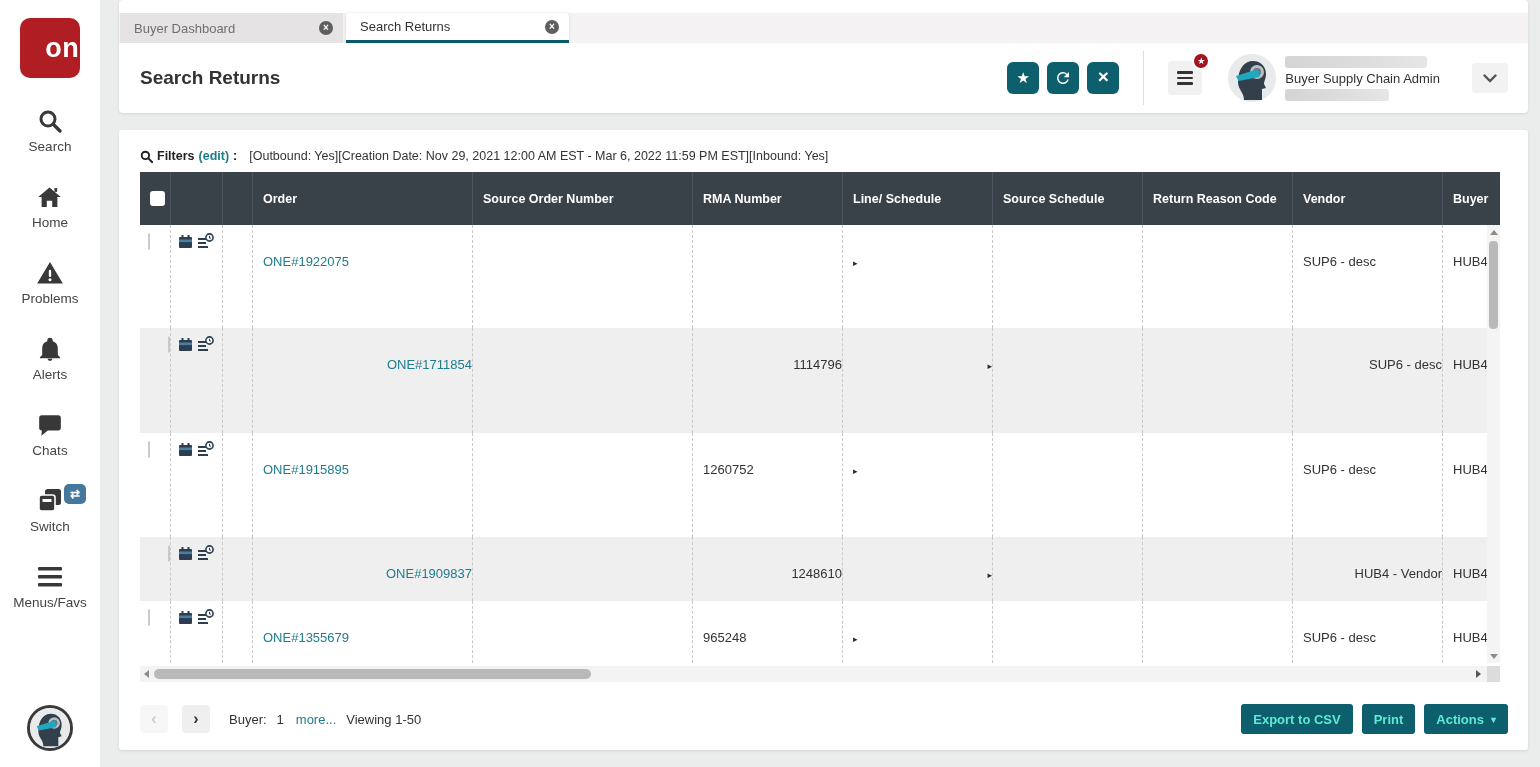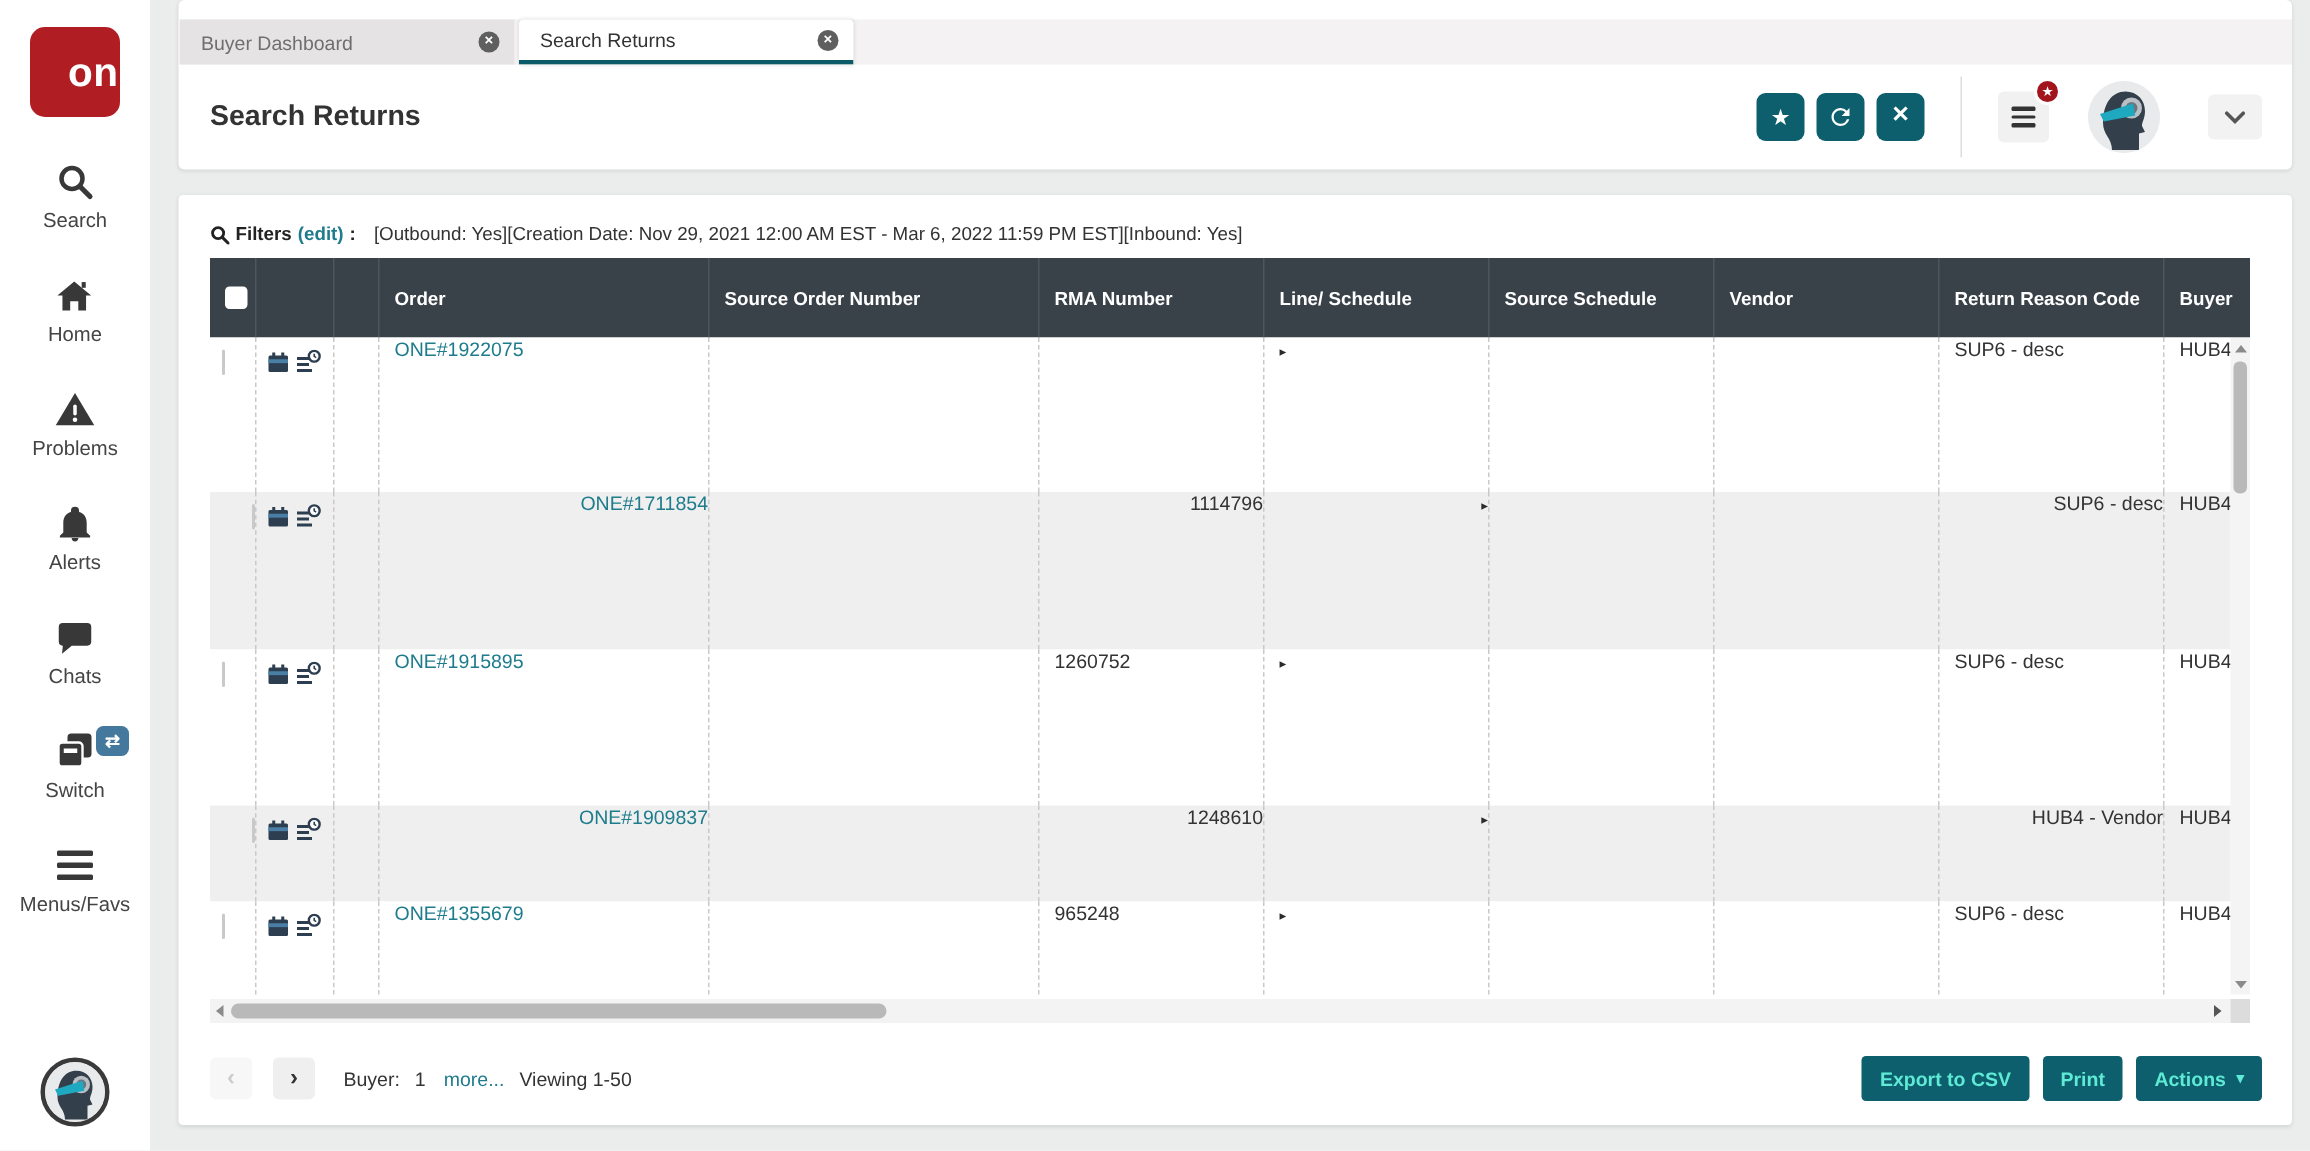--- a/index.html
+++ b/index.html
@@ -68,21 +68,21 @@
   .th { height:100%; display:flex; align-items:center; padding-left:10px; color:#fff; font-size:12.5px;
         font-weight:700; border-right:1px solid #4e555e; }
   .th:last-child { border-right:none; }
   .tbody { width:1347px; }
   .trow { display:flex; width:1347px; }
   .trow.odd { background:#fff; }
   .trow.even { background:#efefef;text-align:right; }
   .trow:nth-child(1){ height:103px; } .trow:nth-child(2){ height:105px; }
   .trow:nth-child(3){ height:104px; } .trow:nth-child(4){ height:64px; }
   .trow:nth-child(5){ height:62px; }
-  .td { border-right:1px dashed #c9c9c9; padding:0 0 0 10px; font-size:13px; color:#333; overflow:hidden; }
+  .td { border-right:1px dashed #c9c9c9; padding:29px 0 0 10px; font-size:13px; color:#333; overflow:hidden; }
   .td:last-child { border-right:none; }
   .c0 { width:31px; } .c1 { width:52px; } .c2 { width:30px; }
   .c3 { width:220px; } .c4 { width:220px; } .c5 { width:150px; }
   .c6 { width:150px; } .c7 { width:150px; } .c8 { width:150px; }
   .c9 { width:150px; } .c10 { width:44px; }
   .th.c10 { width:57px; }
   .order-link { color:#1e7c8c; cursor:pointer; }
   .expander { font-size:9px; color:#2b2b2b; cursor:pointer; }
   .cb { width:15px; height:15px; border-radius:3px; background:#fff; border:1px solid #c9c9c9; cursor:pointer; }
   .th .cb { border:none; margin-top:0; }
@@ -256,20 +256,25 @@
       <div class="user-avatar">
         <svg width="48" height="48" viewBox="0 0 48 48">
             <circle cx="24" cy="24" r="24" fill="#e8eaec"></circle>
             <path d="M16 46c0-8-6-10-6-18C10 15 16 7 25 7c8 0 13 6 13 13 0 5-2 7-2 10l2 4-4 1v11z" fill="#33404c"></path>
             <circle cx="29" cy="18" r="7" fill="#b9bfc4"></circle>
             <circle cx="29" cy="18" r="4" fill="#6b7680"></circle>
             <path d="M8 22l22-7 1.5 8-21 4z" fill="#1fa9c0"></path>
           </svg>
       </div>
 
+      <div class="user-text">
+        <span class="redacted r1"></span>
+        <span class="user-role">Buyer Supply Chain Admin</span>
+        <span class="redacted r2"></span>
+      </div>
 
       <button class="user-caret">
         <svg width="14" height="9" viewBox="0 0 14 9">
             <path d="M1.5 1.5L7 7l5.5-5.5" stroke="#555" stroke-width="2.4" fill="none" stroke-linecap="round"></path>
           </svg>
       </button>
     </div>
   </div>
 </div>
 
@@ -292,22 +297,22 @@
       <div class="th c0">
           <span class="cb"></span>
         </div>
       <div class="th c1"></div>
       <div class="th c2"></div>
       <div class="th c3">Order</div>
       <div class="th c4">Source Order Number</div>
       <div class="th c5">RMA Number</div>
       <div class="th c6">Line/ Schedule</div>
       <div class="th c7">Source Schedule</div>
+      <div class="th c8">Return Reason Code</div>
       <div class="th c9">Vendor</div>
-      <div class="th c8">Return Reason Code</div>
       <div class="th c10">Buyer</div>
     </div>
 
     <div class="tbody">
 
       <div class="trow odd">
         <div class="td c0"><span class="cb"></span></div>
         <div class="td c1">
           <svg class="row-icon" viewBox="0 0 17 17">
               <rect x="2" y="4" width="13" height="11" rx="1" fill="#2c3e50"></rect>

